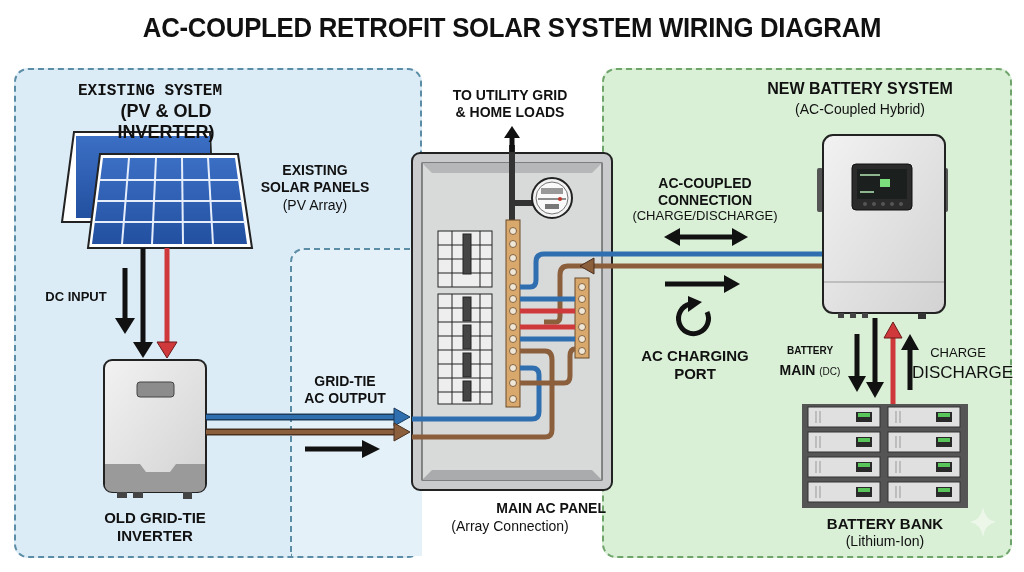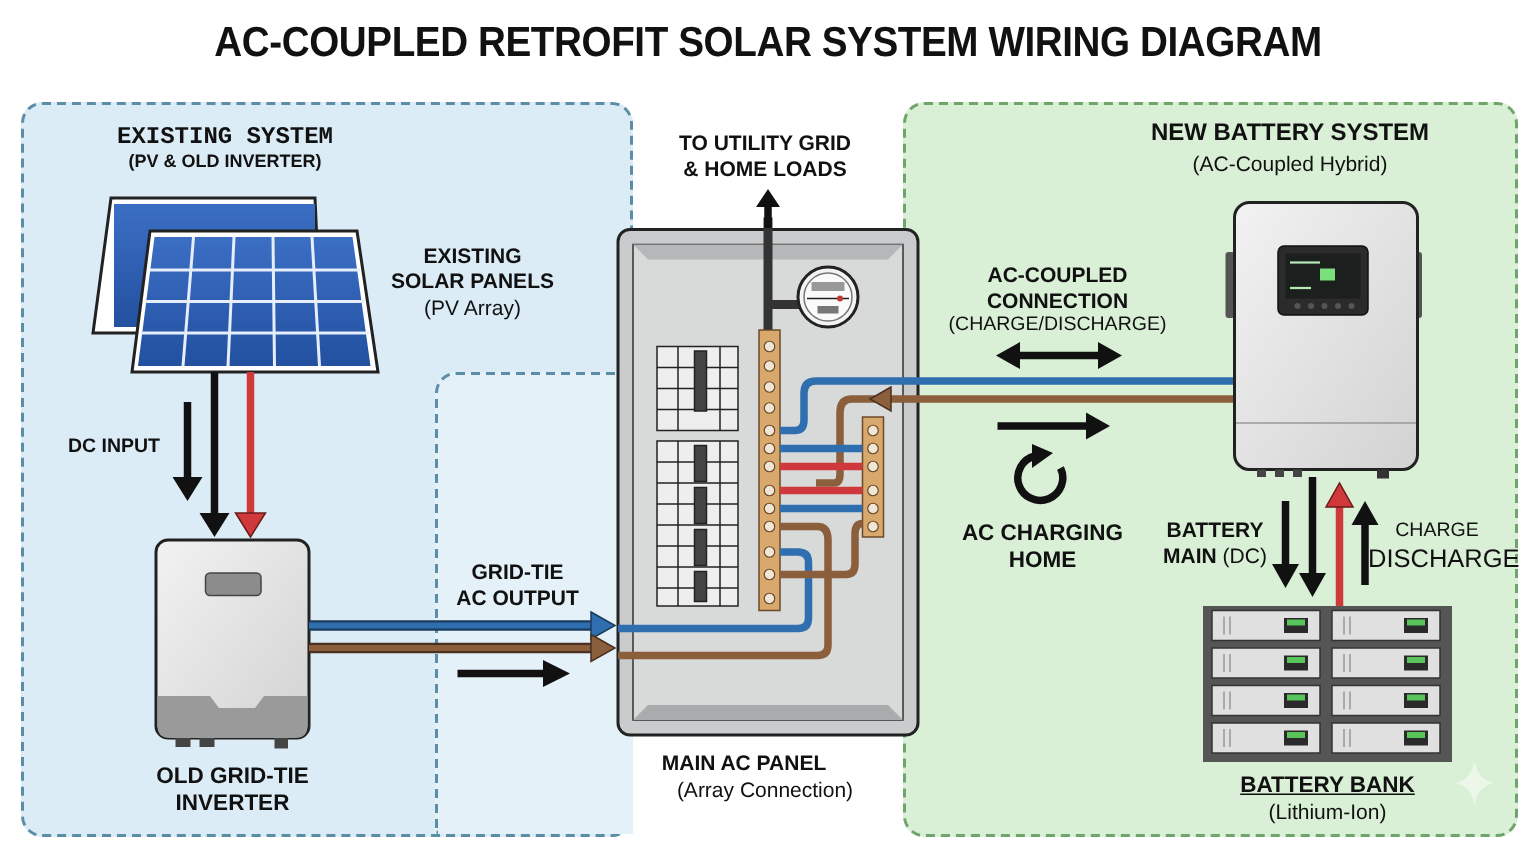--- a/index.html
+++ b/index.html
@@ -263,40 +263,40 @@
         <rect x="938" y="488" width="12" height="4" fill="#59c459"></rect>
         <line x1="896" y1="486" x2="896" y2="498" stroke="#999"></line>
         <line x1="900" y1="486" x2="900" y2="498" stroke="#999"></line>
       </g>
     </g>
 
   <path d="M983 507 Q985 520 996 522 Q985 524 983 537 Q981 524 970 522 Q981 520 983 507 Z" fill="#ecf7ea"></path>
 </svg>
 
 <div class="lbl b" style="left:60px;top:82px;width:180px;font-size:16px;font-family:Liberation Mono, monospace;">EXISTING SYSTEM</div>
-<div class="lbl b" style="left:60px;top:101px;width:180px;font-size:12px;text-align:center;">(PV &amp; OLD INVERTER)</div>
+<div class="lbl b" style="left:76px;top:101px;width:180px;font-size:18px;text-align:center;">(PV &amp; OLD INVERTER)</div>
 <div class="lbl b" style="left:255px;top:162px;width:120px;font-size:14px;">EXISTING</div>
 <div class="lbl b" style="left:255px;top:179px;width:120px;font-size:14px;text-align:center;">SOLAR PANELS</div>
 <div class="lbl n" style="left:255px;top:197px;width:120px;">(PV Array)</div>
 <div class="lbl b" style="left:36px;top:290px;width:80px;font-size:13px;">DC INPUT</div>
 <div class="lbl b" style="left:90px;top:509px;width:130px;">OLD GRID-TIE</div>
 <div class="lbl b" style="left:90px;top:527px;width:130px;">INVERTER</div>
 <div class="lbl b" style="left:290px;top:373px;width:110px;font-size:14px;">GRID-TIE</div>
 <div class="lbl b" style="left:290px;top:390px;width:110px;font-size:14px;text-align:center;">AC OUTPUT</div>
 
 <div class="lbl b" style="left:430px;top:87px;width:160px;font-size:14px;">TO UTILITY GRID</div>
 <div class="lbl b" style="left:430px;top:104px;width:160px;font-size:14px;">&amp; HOME LOADS</div>
-<div class="lbl b" style="left:416px;top:500px;width:160px;font-size:14px;">MAIN AC PANEL</div>
+<div class="lbl b" style="left:446px;top:500px;width:160px;font-size:14px;text-align:right;">MAIN AC PANEL</div>
 <div class="lbl n" style="left:430px;top:518px;width:160px;">(Array Connection)</div>
 
 <div class="lbl b" style="left:760px;top:80px;width:200px;font-size:16px;">NEW BATTERY SYSTEM</div>
 <div class="lbl n" style="left:760px;top:101px;width:200px;">(AC-Coupled Hybrid)</div>
 <div class="lbl b" style="left:630px;top:175px;width:150px;font-size:14px;">AC-COUPLED</div>
 <div class="lbl b" style="left:630px;top:192px;width:150px;font-size:14px;">CONNECTION</div>
 <div class="lbl n" style="left:620px;top:209px;width:170px;font-size:13px;">(CHARGE/DISCHARGE)</div>
 <div class="lbl b" style="left:630px;top:347px;width:130px;font-size:15px;">AC CHARGING</div>
-<div class="lbl b" style="left:630px;top:365px;width:130px;font-size:15px;">HOME</div>
-<div class="lbl b" style="left:770px;top:345px;width:80px;font-size:14px;">BATTERY</div>
-<div class="lbl" style="left:770px;top:362px;width:80px;font-size:14px;"><b>MAIN</b> <span style="font-size:14px">(DC)</span></div>
+<div class="lbl b" style="left:630px;top:365px;width:130px;font-size:15px;">PORT</div>
+<div class="lbl b" style="left:770px;top:345px;width:80px;font-size:10px;">BATTERY</div>
+<div class="lbl" style="left:770px;top:362px;width:80px;font-size:14px;"><b>MAIN</b> <span style="font-size:10px">(DC)</span></div>
 <div class="lbl n" style="left:918px;top:346px;width:80px;font-size:13px;">CHARGE</div>
 <div class="lbl n" style="left:912px;top:363px;width:92px;font-size:17px;">DISCHARGE</div>
-<div class="lbl b" style="left:800px;top:515px;width:170px;text-decoration:underline;">BATTERY BANK</div>
+<div class="lbl b" style="left:800px;top:515px;width:170px;">BATTERY BANK</div>
 <div class="lbl n" style="left:800px;top:533px;width:170px;">(Lithium-Ion)</div>
 
 </body></html>

